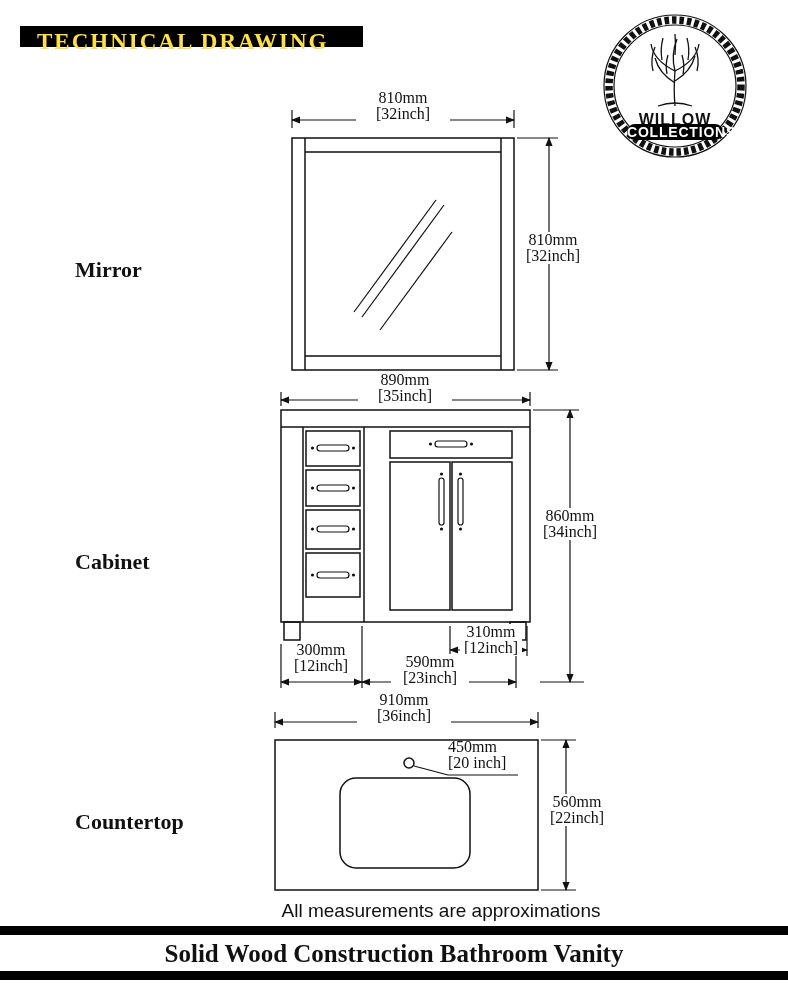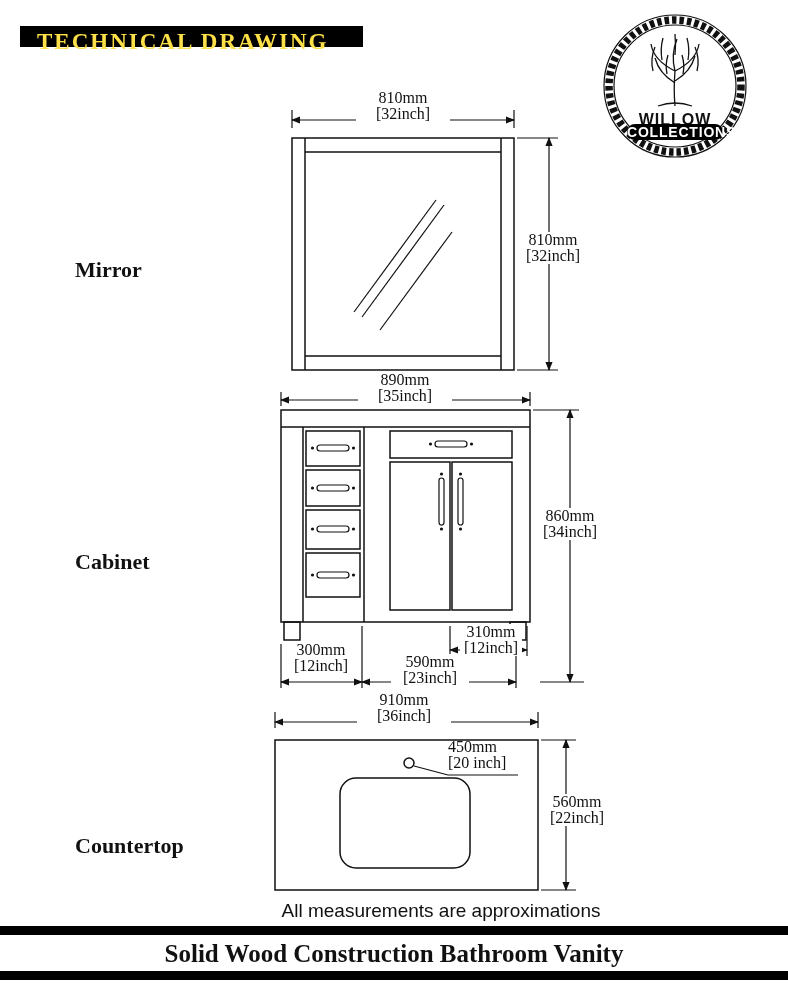--- a/index.html
+++ b/index.html
@@ -176,21 +176,21 @@
         <path d="M82,44 q3,10 1,19"></path>
         <path d="M58,95 q17,-6 34,0"></path>
       </g>
     </svg>
     <div class="logo-name">WILLOW</div>
     <div class="logo-sub">COLLECTIONS</div>
   </div>
 
   <div class="section-label" style="left:75px;top:257px;">Mirror</div>
   <div class="section-label" style="left:75px;top:549px;">Cabinet</div>
-  <div class="section-label" style="left:75px;top:809px;margin-top:24px;">Countertop</div>
+  <div class="section-label" style="left:75px;top:809px;">Countertop</div>
 
   <div class="dim" style="left:356px;top:90px;width:94px;">
     <div>810mm</div>
     <div>[32inch]</div>
   </div>
   <div class="dim" style="left:516px;top:232px;width:74px;">
     <div>810mm</div>
     <div>[32inch]</div>
   </div>
   <div class="dim" style="left:358px;top:372px;width:94px;">

